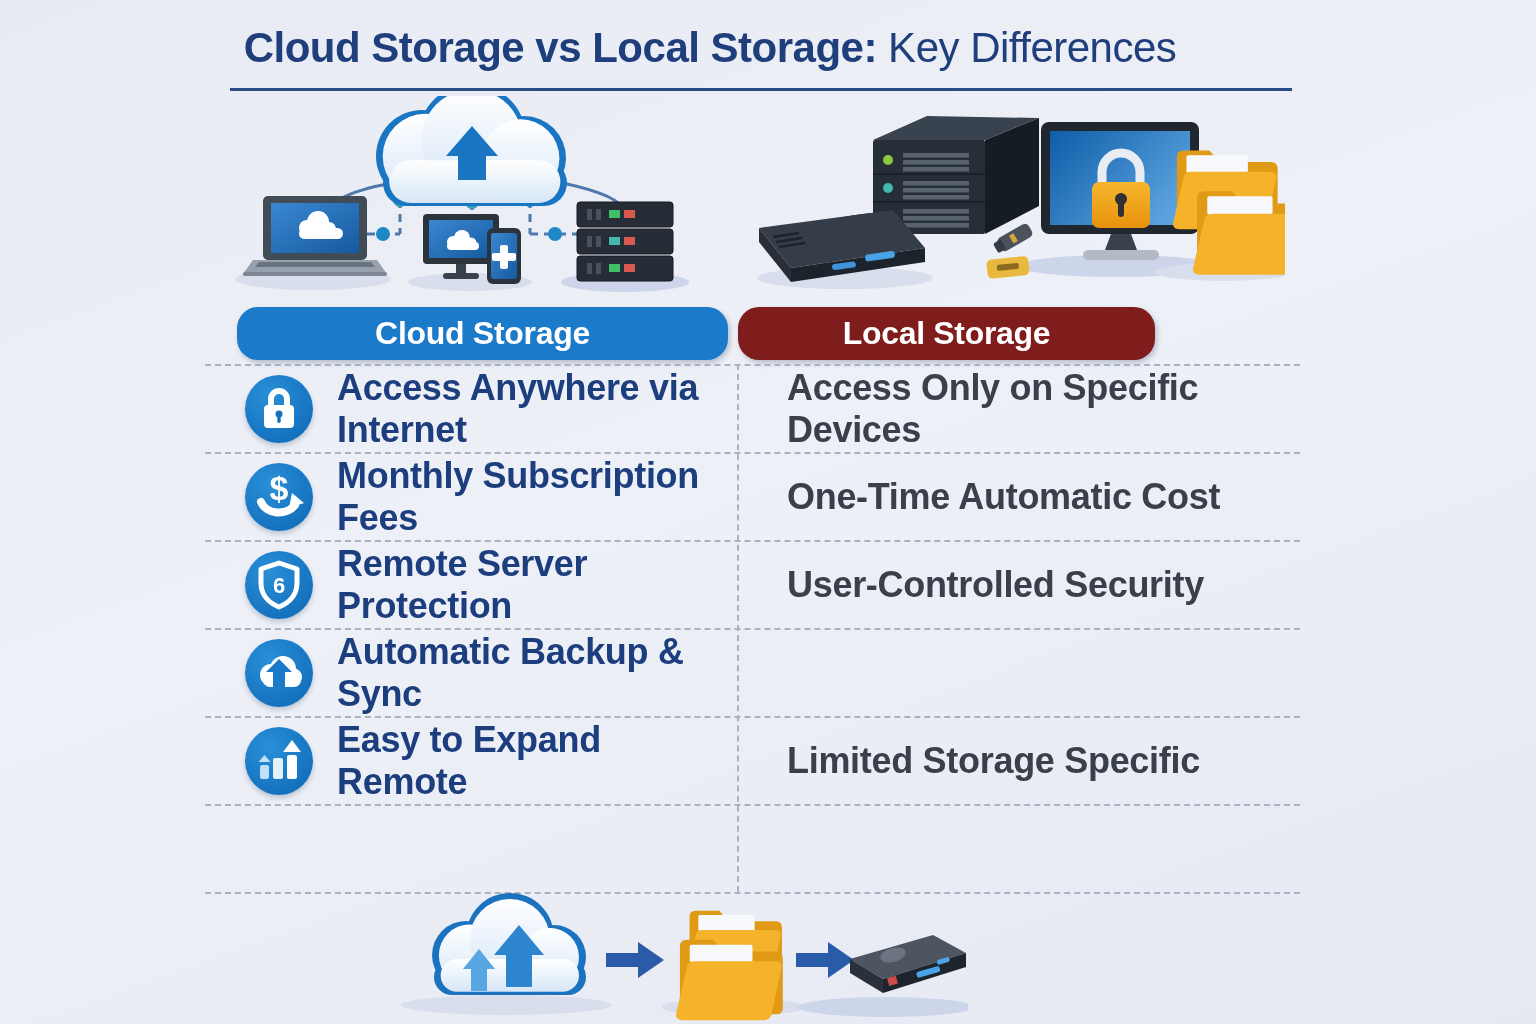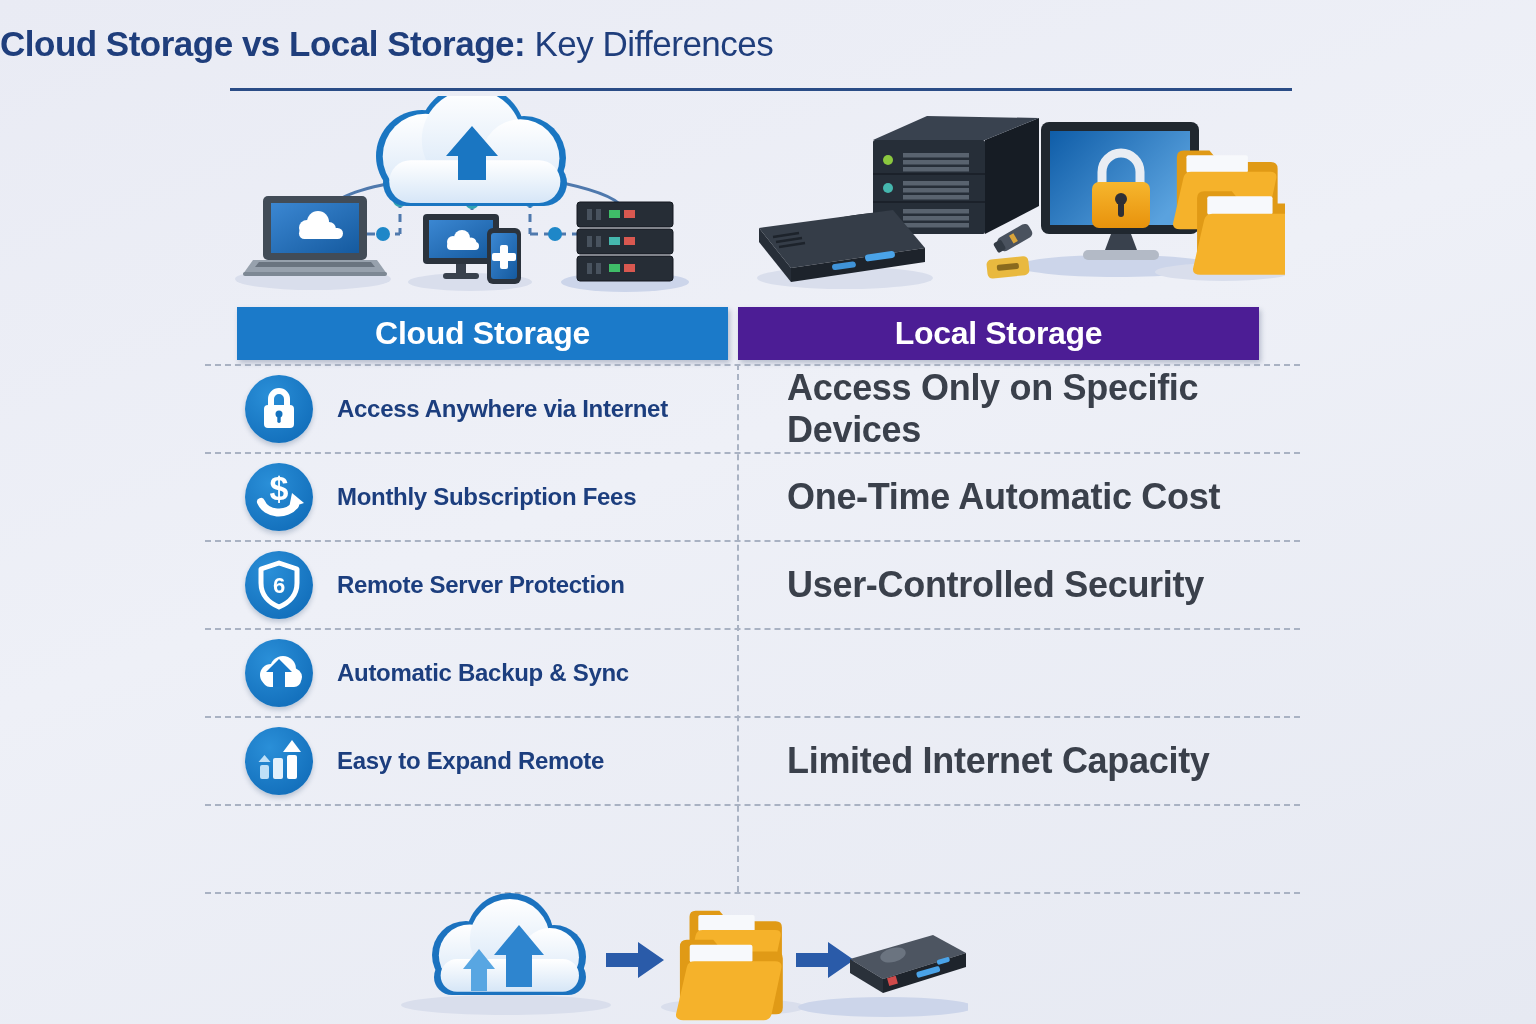--- a/index.html
+++ b/index.html
@@ -2,47 +2,48 @@
 <html><head>
 <meta charset="utf-8">
 <style>
   html,body{margin:0;padding:0;}
   body{
     width:1536px;height:1024px;position:relative;overflow:hidden;
     background:linear-gradient(160deg,#e9ebf4 0%,#eef0f7 45%,#e6e9f2 100%);
     font-family:"Liberation Sans",sans-serif;
   }
   .title{
-    position:absolute;top:24px;left:0;width:1420px;text-align:left;
-    font-size:35px;color:#1f3e7c;letter-spacing:-0.5px;white-space:nowrap;
+    position:absolute;top:24px;left:0;width:1420px;text-align:center;
+    font-size:42px;color:#1f3e7c;letter-spacing:-0.5px;white-space:nowrap;
   }
   .title .em{font-weight:700;}
   .title .suffix{font-weight:400;}
   .title-rule{position:absolute;top:88px;left:230px;width:1062px;height:3px;background:#2a4c86;}
   .hero-left{position:absolute;left:225px;top:96px;width:490px;height:200px;}
   .hero-right{position:absolute;left:745px;top:96px;width:540px;height:200px;}
   .table{position:absolute;left:205px;top:307px;width:1095px;height:586px;}
   .hdr{
     position:absolute;top:0;height:53px;display:flex;align-items:center;justify-content:center;
     color:#ffffff;font-size:32px;font-weight:700;letter-spacing:-0.3px;
     box-shadow:2px 3px 5px rgba(45,65,100,0.28);
+    border-radius:21px;
   }
   .hdr-cloud{left:32px;width:491px;background:#1b7ac9;}
-  .hdr-local{left:533px;width:521px;background:#4c1d95;}
+  .hdr-local{left:533px;width:417px;background:#7f1d1d;}
   .rows{position:absolute;top:57px;left:0;width:1095px;border-top:2px dashed #a9b2c3;}
   .row{display:flex;height:86px;border-bottom:2px dashed #a9b2c3;align-items:center;}
   .cell-cloud{width:532px;display:flex;align-items:center;gap:24px;padding-left:40px;box-sizing:border-box;flex:none;}
   .cell-local{flex:1;padding-left:50px;font-size:36px;font-weight:700;color:#3a404b;letter-spacing:-0.3px;}
   .icon-circle{
     width:68px;height:68px;border-radius:50%;flex:none;
     background:radial-gradient(circle at 36% 30%,#2a8fd8,#1471bd 75%);
     display:flex;align-items:center;justify-content:center;
     box-shadow:0 3px 5px rgba(40,70,110,0.25);
   }
-  .cloud-label{font-size:24px;font-weight:700;color:#1c3e7e;letter-spacing:-0.3px;}
+  .cloud-label{font-size:36px;font-weight:700;color:#1c3e7e;letter-spacing:-0.3px;}
   .v-divider{position:absolute;left:737px;top:364px;height:528px;border-left:2px dashed #a9b2c3;}
   .footer-illustration{position:absolute;left:388px;top:893px;width:580px;height:130px;}
   svg{display:block;}
 </style>
 </head>
 <body>
 
 <svg width="0" height="0" style="position:absolute" aria-hidden="true">
   <defs>
     <linearGradient id="gradScreen" x1="0" y1="0" x2="1" y2="1">
@@ -320,21 +321,21 @@
           <svg width="68" height="68" viewBox="0 0 68 68">
             <rect x="15" y="38" width="9" height="14" rx="2" fill="#bfe0f7"></rect>
             <polygon points="19.5,28 25.5,35 13.5,35" fill="#bfe0f7"></polygon>
             <rect x="28" y="31" width="10" height="21" rx="2" fill="#e4f1fb"></rect>
             <rect x="42" y="28" width="10" height="24" rx="2" fill="#ffffff"></rect>
             <polygon points="47,13 56,25 38,25" fill="#ffffff"></polygon>
           </svg>
         </span>
         <span class="cloud-label">Easy to Expand Remote</span>
       </div>
-      <div class="cell-local">Limited Internet Capacity</div>
+      <div class="cell-local">Limited Storage Specific</div>
     </div>
 
     <div class="row">
     </div>
 
   </div>
 </div>
 <div class="v-divider"></div>
 
 <div class="footer-illustration">

